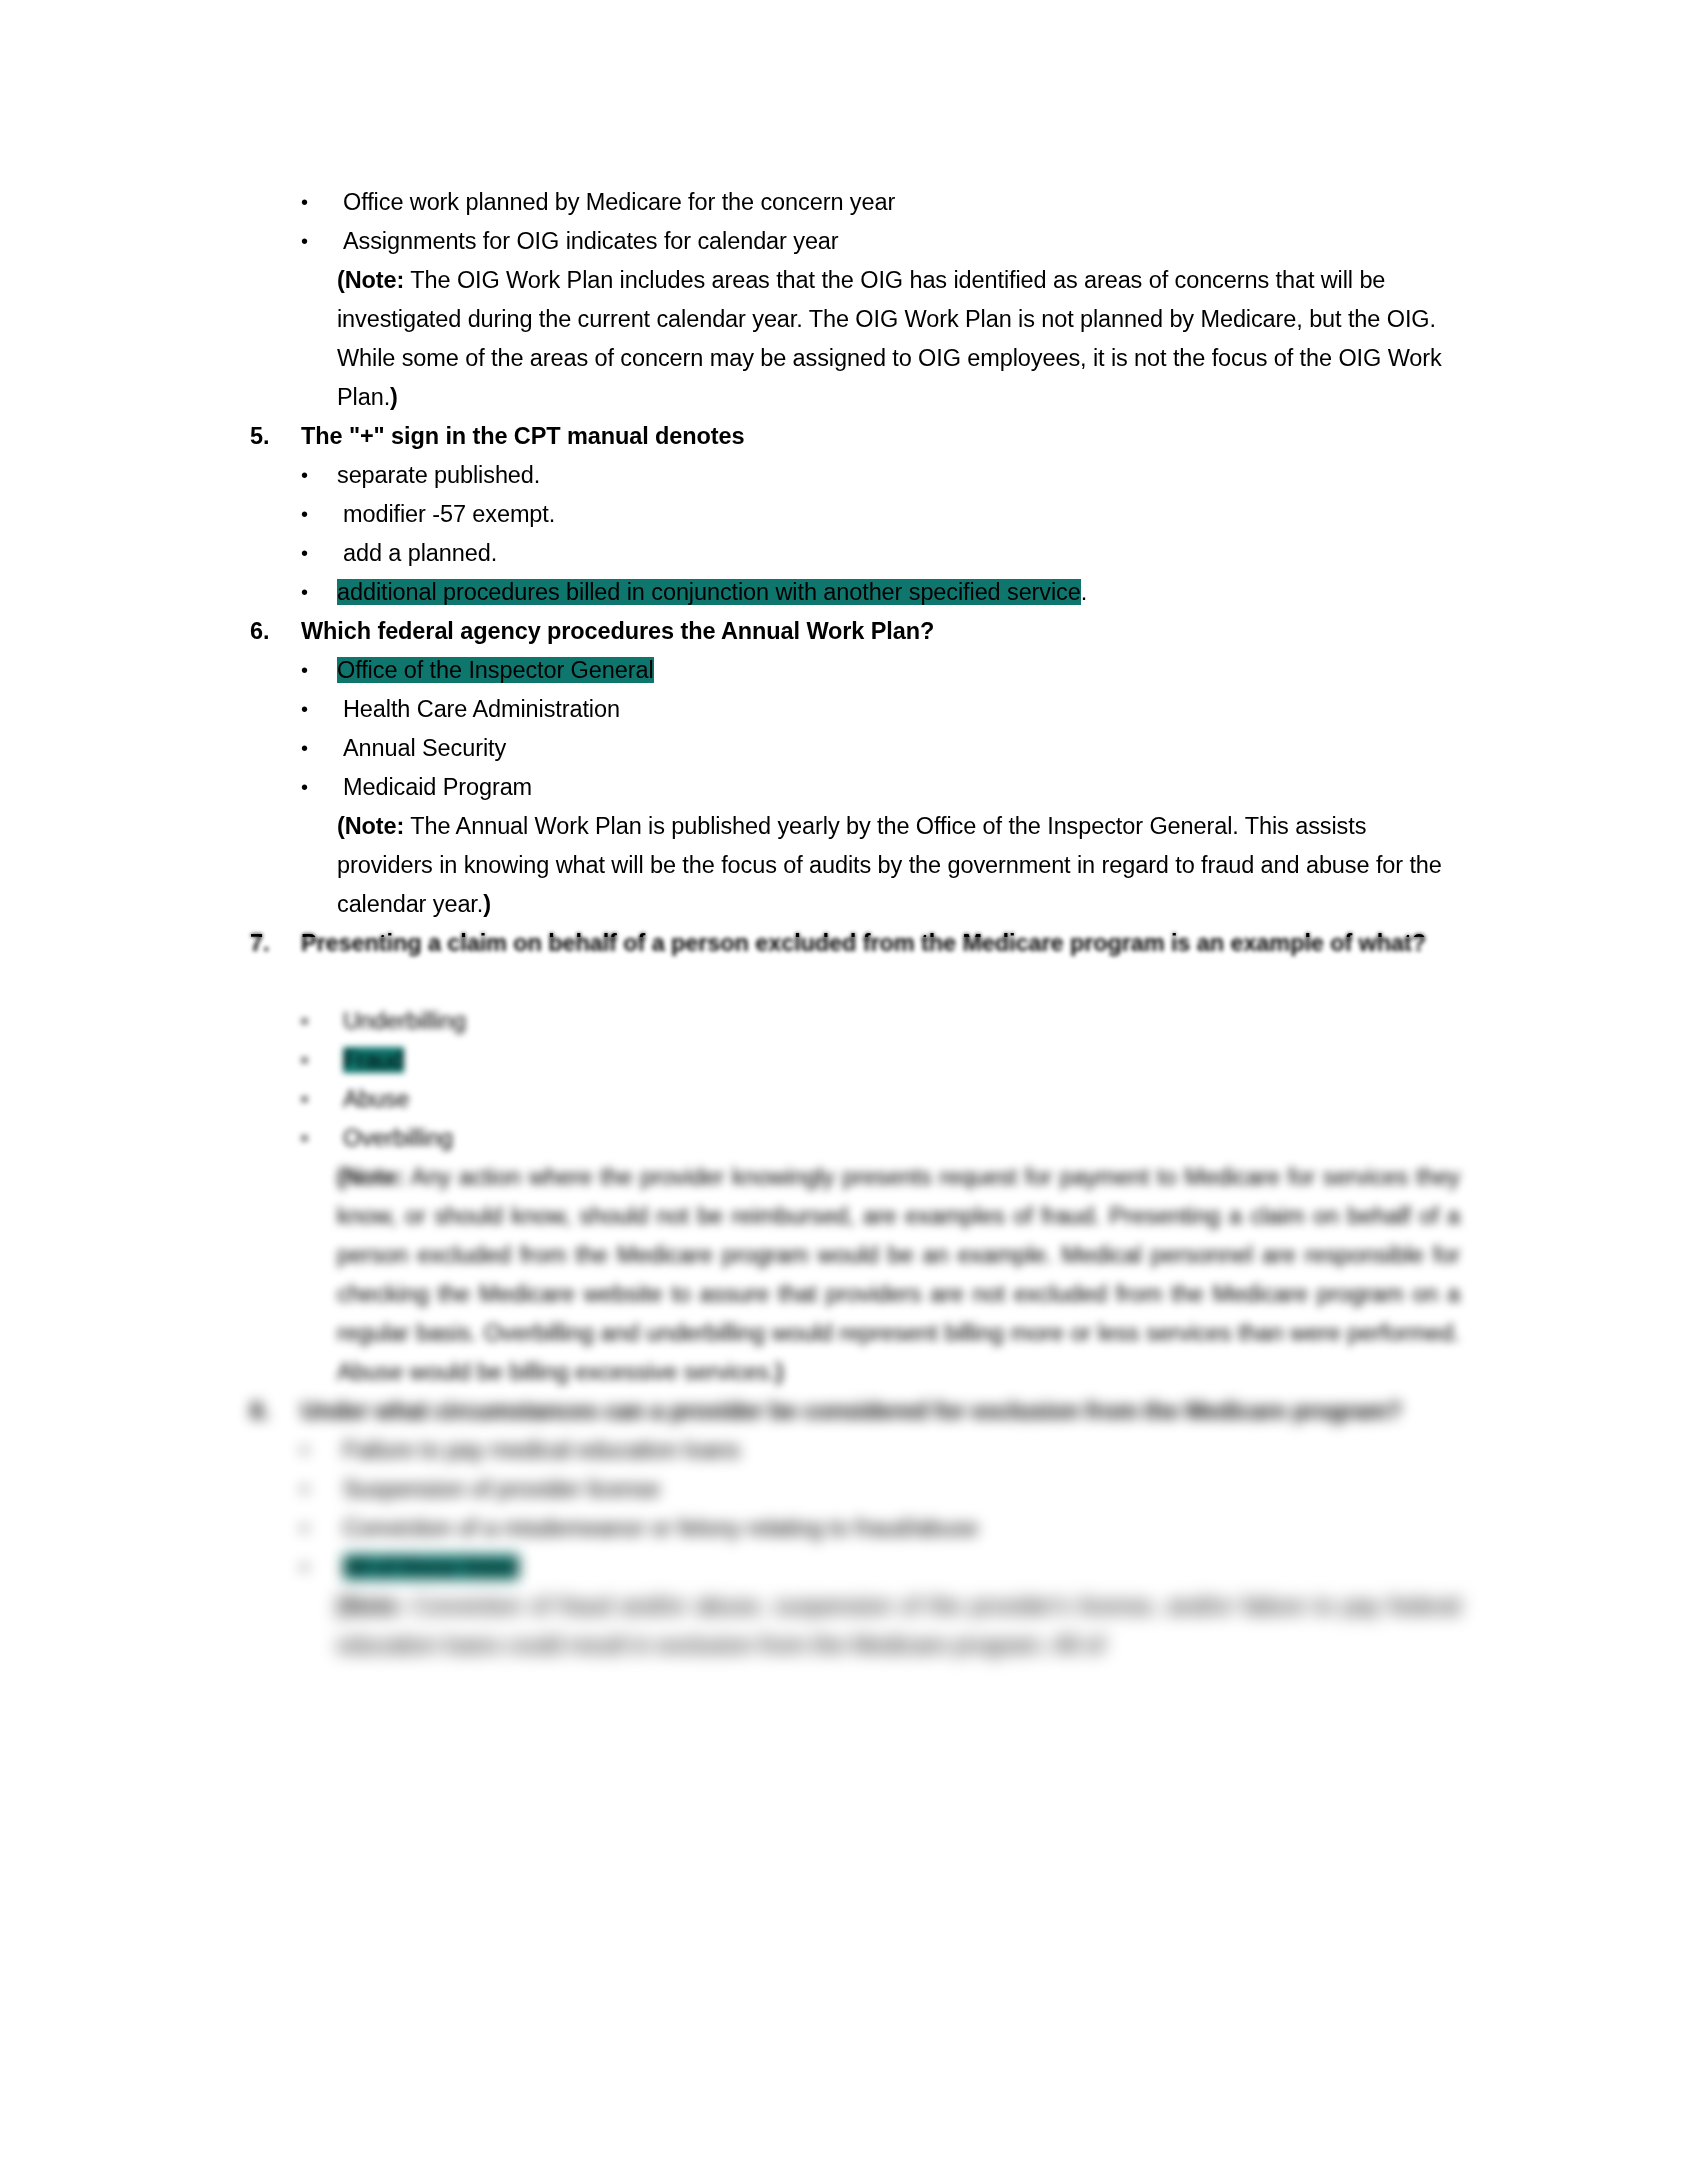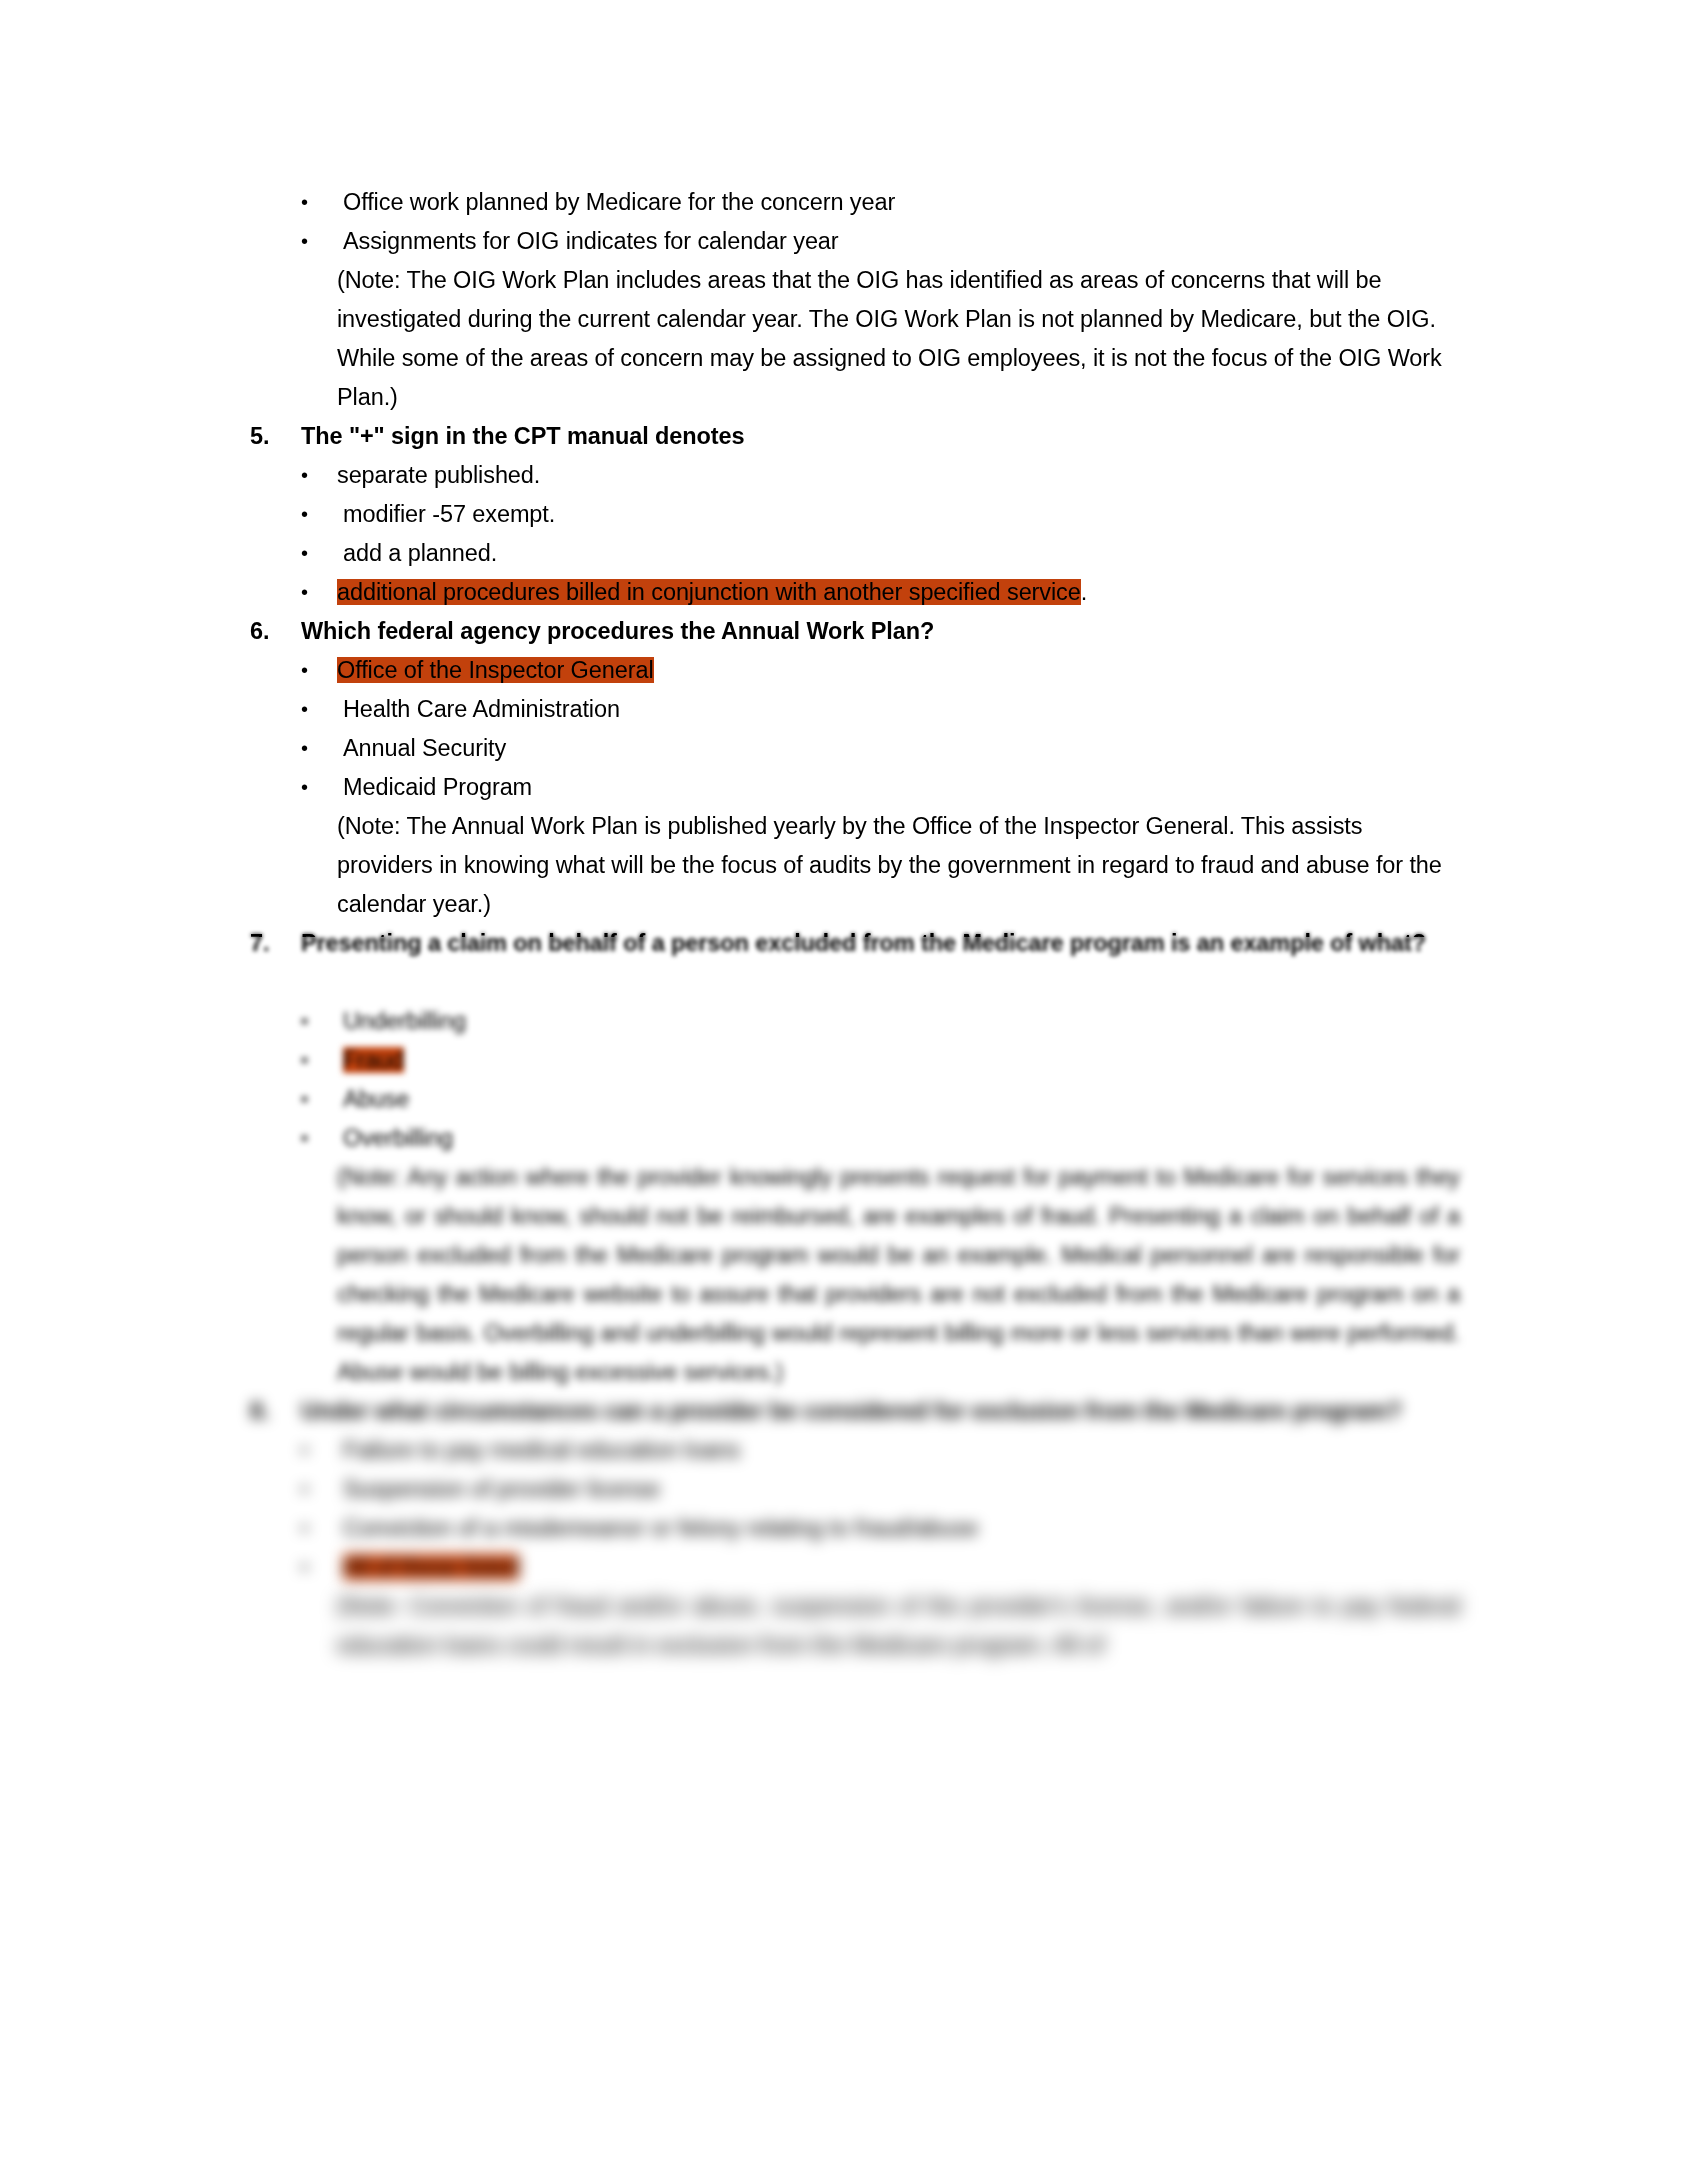--- a/index.html
+++ b/index.html
@@ -63,23 +63,23 @@
   .opt.lead-space .otext { padding-left: 6px; }
 
   .note {                     
     margin-left: 87px;
     width: 1123px;
     font-size: 23.5px;
     line-height: 39px;
     letter-spacing: -0.1px;
     text-align: left;
   }
-  .note b { font-weight: normal; }
-
-  .hl { background: #c2410c; }
+  .note b { font-weight: bold; }
+
+  .hl { background: #0f766e; }
 
   
   
   .blurwrap { position: relative; }
   .b1  { filter: blur(2.1px);  }
   .b2  { filter: blur(3.3px);  }
   .b3  { filter: blur(4.4px);  }
   .b5  { filter: blur(6.2px);  }
   .b6  { filter: blur(7px); }
   .b8  { filter: blur(8.6px); }

